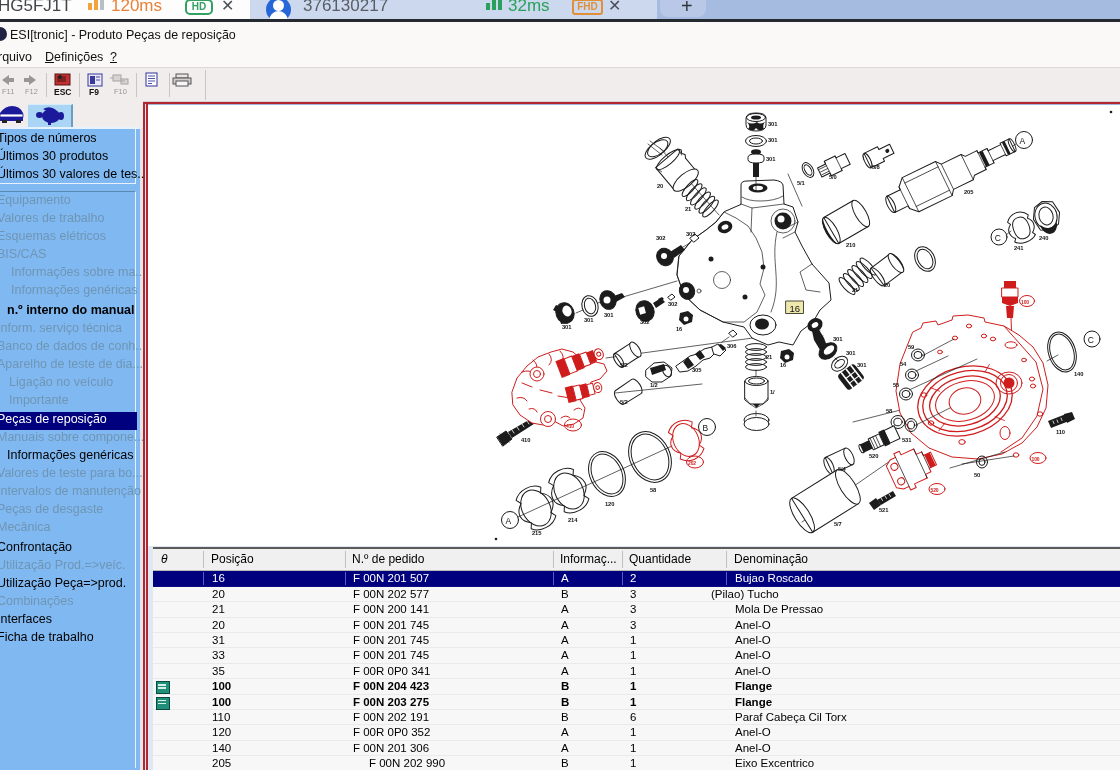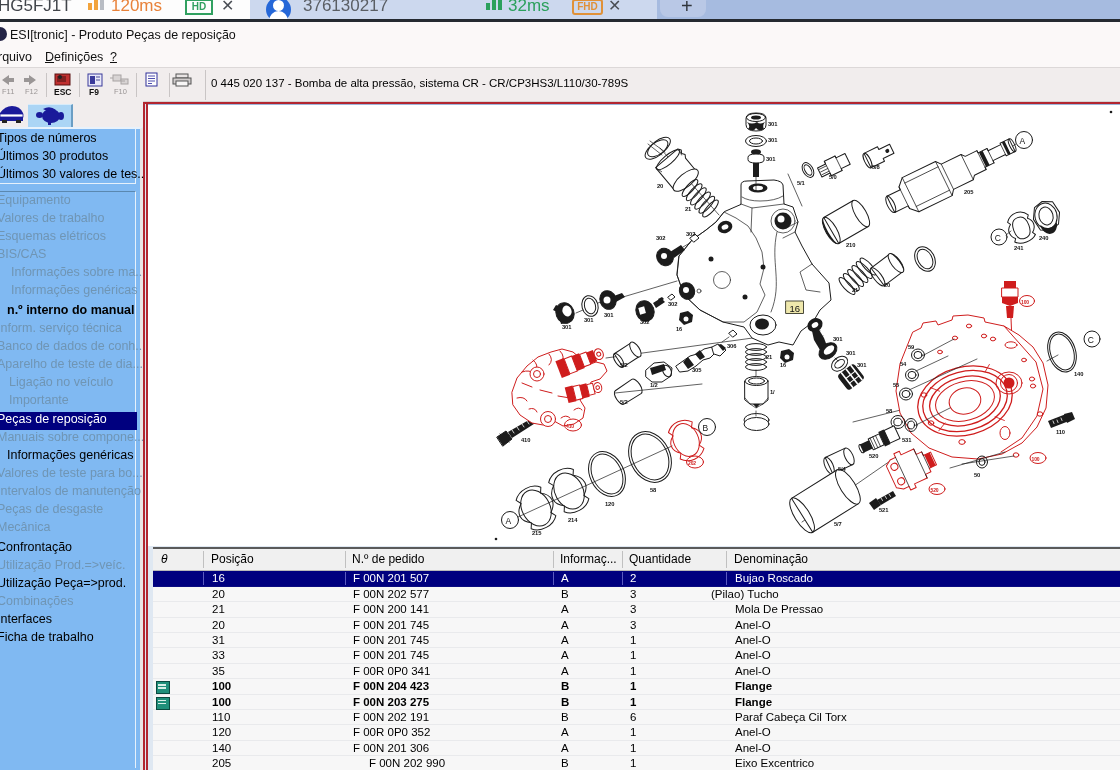--- a/index.html
+++ b/index.html
@@ -51,21 +51,21 @@
 
 <div class="abs" id="tabbar"></div>
 <div class="abs" id="tab1"></div>
 <div class="abs" id="tab2"></div>
 <div class="abs" id="plusbox"></div>
 <div class="abs tabtxt" style="left:-2px;top:-4px;">HG5FJ1T</div>
 <div class="abs" style="left:88px;top:3px;width:4px;height:7px;background:#f2a33c;"></div>
 <div class="abs" style="left:94px;top:0px;width:4px;height:10px;background:#f2a33c;"></div>
 <div class="abs" style="left:100px;top:-3px;width:4px;height:13px;background:#b9bdc4;"></div>
 <div class="abs" style="left:111px;top:-4px;font-size:17px;color:#e8823a;">120ms</div>
-<div class="abs" style="left:185px;top:-1px;width:24px;height:12px;border:2px solid #31a060;border-radius:0;color:#31a060;font-size:10px;font-weight:bold;text-align:center;line-height:12px;">HD</div>
+<div class="abs" style="left:185px;top:-1px;width:24px;height:12px;border:2px solid #31a060;border-radius:5px;color:#31a060;font-size:10px;font-weight:bold;text-align:center;line-height:12px;">HD</div>
 <div class="abs" style="left:221px;top:-4px;font-size:16px;color:#4a4e55;">✕</div>
 <div class="abs" style="left:266px;top:-3px;width:25px;height:25px;border-radius:50%;background:#2567d8;"></div>
 <div class="abs" style="left:273px;top:0px;width:11px;height:11px;border-radius:50%;background:#fff;"></div>
 <div class="abs" style="left:269px;top:11px;width:19px;height:10px;border-radius:50% 50% 0 0/100% 100% 0 0;background:#fff;"></div>
 <div class="abs tabtxt" style="left:303px;top:-4px;color:#5a5e64;">376130217</div>
 <div class="abs" style="left:486px;top:3px;width:4px;height:7px;background:#2ba05c;"></div>
 <div class="abs" style="left:492px;top:0px;width:4px;height:10px;background:#2ba05c;"></div>
 <div class="abs" style="left:498px;top:-3px;width:4px;height:13px;background:#2ba05c;"></div>
 <div class="abs" style="left:508px;top:-4px;font-size:17px;color:#2ba05c;">32ms</div>
 <div class="abs" style="left:572px;top:-1px;width:27px;height:12px;border:2px solid #e09138;border-radius:3px;color:#e09138;font-size:10px;font-weight:bold;text-align:center;line-height:12px;">FHD</div>
@@ -86,21 +86,20 @@
   <div class="sep" style="left:46px;"></div>
   <div class="sep" style="left:79px;"></div>
   <div class="sep" style="left:136px;"></div>
   <div class="sep" style="left:169px;"></div>
   <div class="abs" style="left:205px;top:2px;width:1px;height:30px;background:#c9c5c5;"></div>
   <div class="flbl" style="left:2px;">F11</div>
   <div class="flbl" style="left:25px;">F12</div>
   <div class="abs" style="left:54px;top:19px;font-size:8.5px;font-weight:bold;color:#111;">ESC</div>
   <div class="abs" style="left:89px;top:19px;font-size:8.5px;font-weight:bold;color:#111;">F9</div>
   <div class="flbl" style="left:114px;text-align:center;">F10</div>
-  <div class="abs" style="left:211px;top:9px;font-size:11.5px;color:#000;">0 445 020 137 - Bomba de alta pressão, sistema CR - CR/CP3HS3/L110/30-789S</div>
   <svg class="abs" style="left:0;top:4px;" width="200" height="16" viewBox="0 0 200 16">
     <path d="M2 8 L9 3 L9 6 L14 6 L14 10 L9 10 L9 13 Z" fill="#9a9696"></path>
     <path d="M36 8 L29 3 L29 6 L24 6 L24 10 L29 10 L29 13 Z" fill="#9a9696"></path>
     <rect x="55" y="2" width="15" height="11" fill="#c03030" stroke="#5a1010"></rect>
     <rect x="57" y="4" width="9" height="6" fill="#802020"></rect>
     <circle cx="60" cy="5" r="2" fill="#222"></circle>
     <rect x="88" y="2" width="14" height="12" fill="#e8e8f8" stroke="#3a3a9a"></rect>
     <rect x="90" y="4" width="5" height="8" fill="#3a3a9a"></rect>
     <rect x="96" y="4" width="4" height="2" fill="#9a9ac8"></rect>
     <rect x="96" y="7" width="4" height="2" fill="#9a9ac8"></rect>

